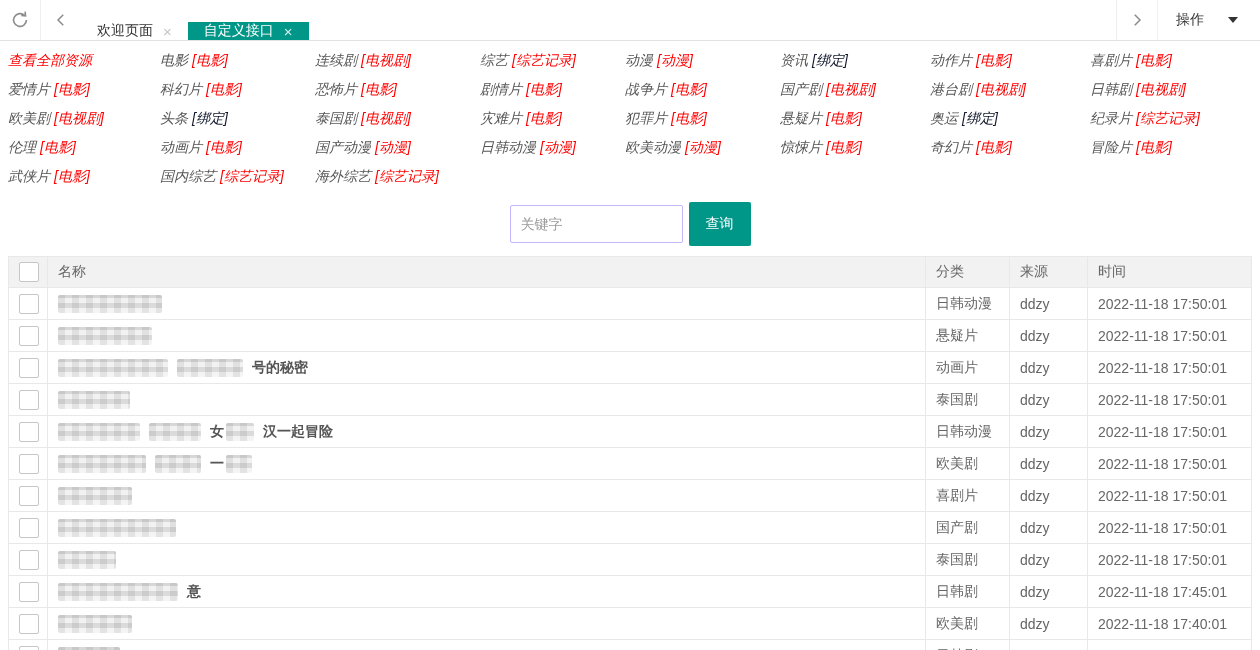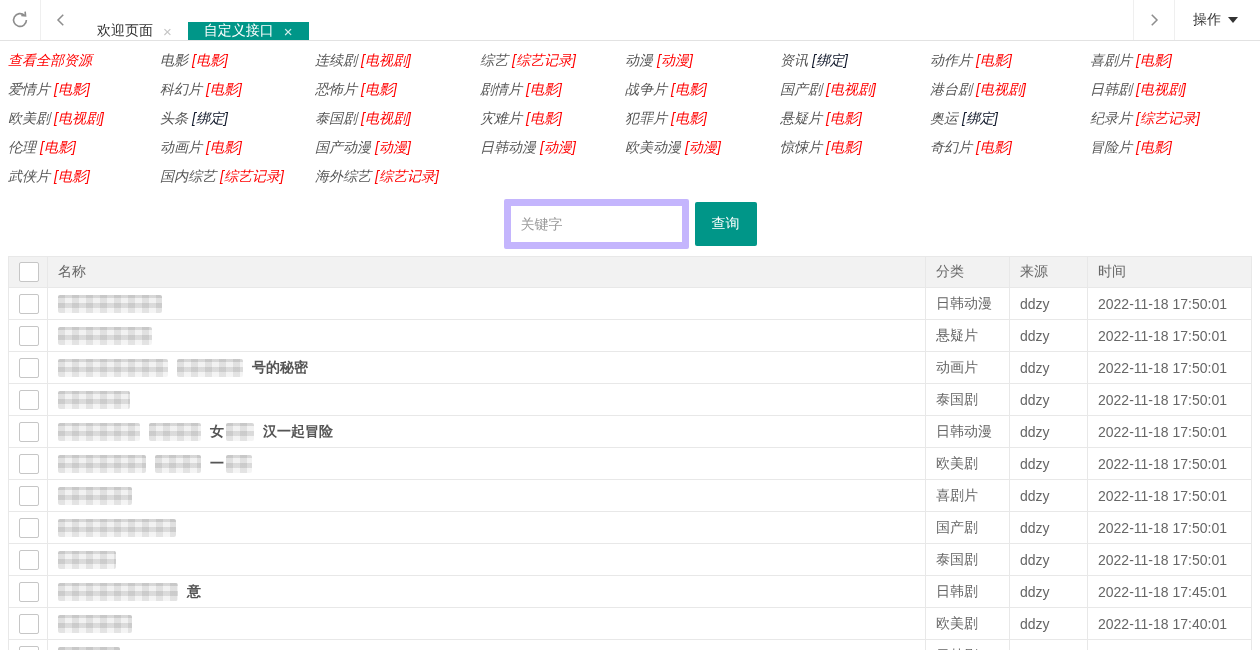--- a/index.html
+++ b/index.html
@@ -23,21 +23,21 @@
   .tabs{display:flex;align-items:flex-end;flex:0 0 auto;}
   .tab{
     display:flex;align-items:center;gap:10px;padding:0 16px;cursor:pointer;
     font-size:14px;color:#333;white-space:nowrap;
   }
   .tab .close{color:#c4c4c4;font-size:15px;line-height:1;}
   .tab.active{background:#009688;color:#fff;}
   .tab.active .close{color:rgba(255,255,255,.85);}
   .tb-spacer{flex:1 1 auto;}
   .tb-actions{
-    display:flex;align-items:center;gap:7px;padding:0 22px 0 18px;cursor:pointer;
+    display:flex;align-items:center;gap:24px;padding:0 22px 0 18px;cursor:pointer;
     font-size:14px;color:#333;flex:0 0 auto;
   }
   .caret{
     width:0;height:0;border-left:5px solid transparent;border-right:5px solid transparent;
     border-top:6px solid #333;display:inline-block;
   }
 
   
   .cats{
     padding:5px 0 0 8px;
@@ -52,21 +52,21 @@
   .cname{color:#555;}
   .red{color:#ff0000;}
   .gray{color:#0f172a;}
   .ctag{margin-left:4px;}
 
   
   .searchrow{
     margin-top:14px;display:flex;justify-content:center;align-items:center;gap:6px;height:38px;
   }
   .kw{
-    width:151px;height:36px;border:7px solid #c4b5fd;border-radius:2px;
+    width:151px;height:36px;border:1px solid #c4b5fd;border-radius:2px;
     padding:0 10px;font-size:14px;color:#333;outline:none;
     font-family:"Liberation Sans","DejaVu Sans",sans-serif;
   }
   .kw::placeholder{color:#9a9a9a;}
   .query{
     width:62px;height:44px;border:none;border-radius:2px;background:#009688;color:#fff;
     font-size:14px;cursor:pointer;font-family:"Liberation Sans","DejaVu Sans",sans-serif;
   }
 
   

